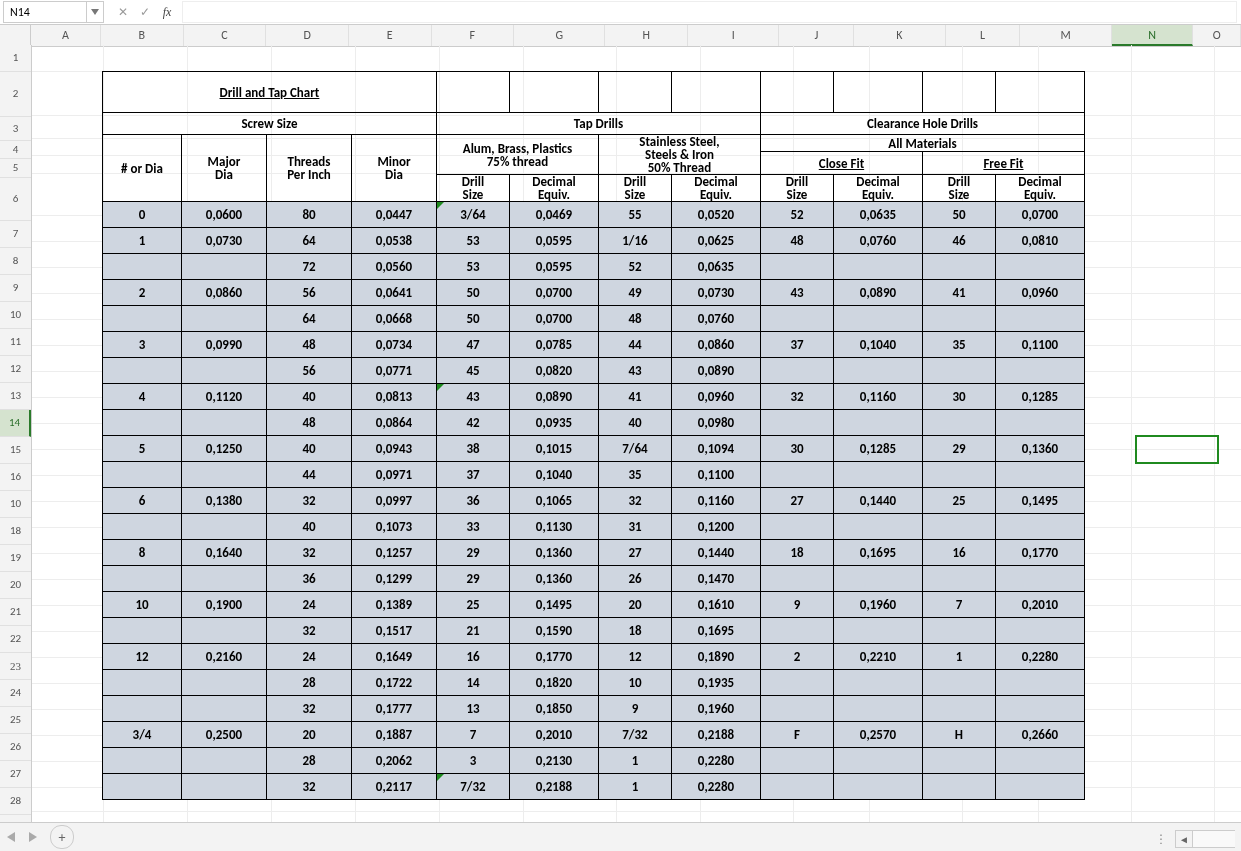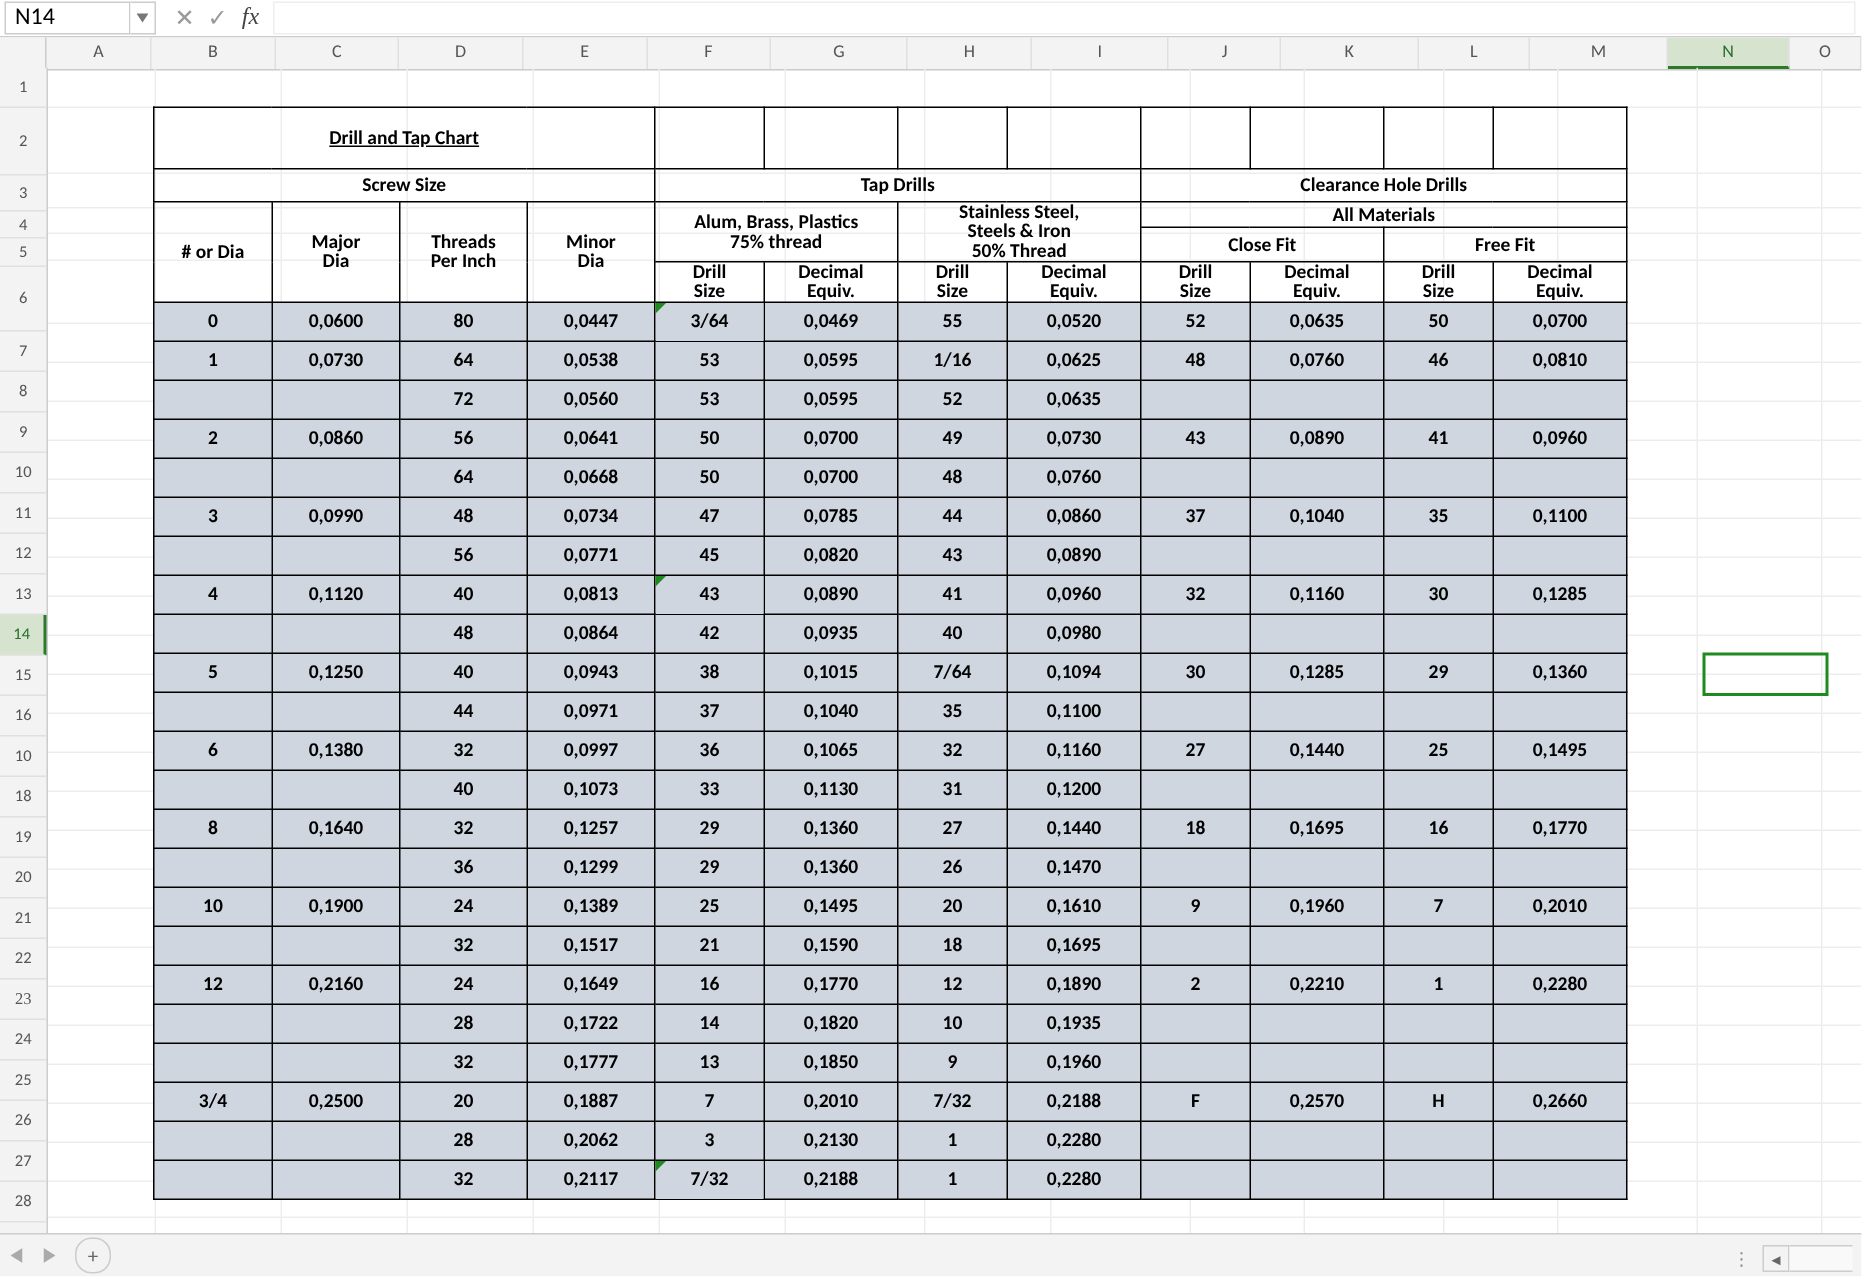--- a/index.html
+++ b/index.html
@@ -1,19 +1,19 @@
 <!DOCTYPE html>
 <html><head>
 <meta charset="utf-8">
 <style>
   html,body{margin:0;padding:0;font-family:Calibri,Arial,sans-serif;background:#fff;color:#000;}
   body{width:1241px;height:851px;overflow:hidden;position:relative;}
   
   .formula-bar{display:flex;align-items:center;height:24px;border-bottom:1px solid #ccc;
-    background:#fff;font-size:16px;}
+    background:#fff;font-size:12px;}
   .namebox{width:76px;height:20px;border:1px solid #ccc;background:#fff;text-align:left;
     padding-left:6px;line-height:20px;margin-left:3px;}
   .nb-drop{width:16px;height:20px;border:1px solid #ccc;border-left:none;display:flex;
     align-items:center;justify-content:center;color:#666;background:#fff;}
   .fb-sep{width:8px;}
   .fb-btn{width:22px;height:22px;display:flex;align-items:center;justify-content:center;
     color:#9a9a9a;font-family:'Segoe UI',sans-serif;}
   .fx{font-style:italic;font-family:'Times New Roman',serif;color:#444;}
   .fb-input{flex:1;height:20px;border:1px solid #eee;margin:0 4px;}
   
@@ -35,21 +35,21 @@
   .faint-row{position:absolute;left:0;right:0;border-bottom:1px solid #ededed;}
   
   .chart{position:absolute;left:70px;top:26px;border-collapse:collapse;}
   .chart td, .chart th{border:1px solid #000;padding:0;font-size:13px;text-align:center;
     vertical-align:middle;}
   .title-cell{text-align:left;font-weight:bold;font-size:26px;text-decoration:underline;
     padding:4px 8px;height:40px;}
   .sec-head{font-weight:bold;font-size:16px;height:22px;}
   .sub-head{font-weight:bold;font-size:11px;line-height:13px;}
   .sub-head2{font-weight:bold;font-size:11px;line-height:13px;margin-left:44px;}
-  .uline{}
+  .uline{text-decoration:underline;}
   .databg{background:#cfd6e0;}
   .data td{font-weight:bold;font-size:13px;height:25px;}
   .w78{width:78px;} .w84{width:84px;} .w88{width:88px;}
   .w72{width:72px;}
   
   .greenmark{position:relative;}
   .greenmark::before{content:"";position:absolute;left:0;top:0;width:0;height:0;
     border-top:7px solid #1f8a1f;border-right:7px solid transparent;}
   
   .active-cell{position:absolute;border:2px solid #1f8a1f;pointer-events:none;

